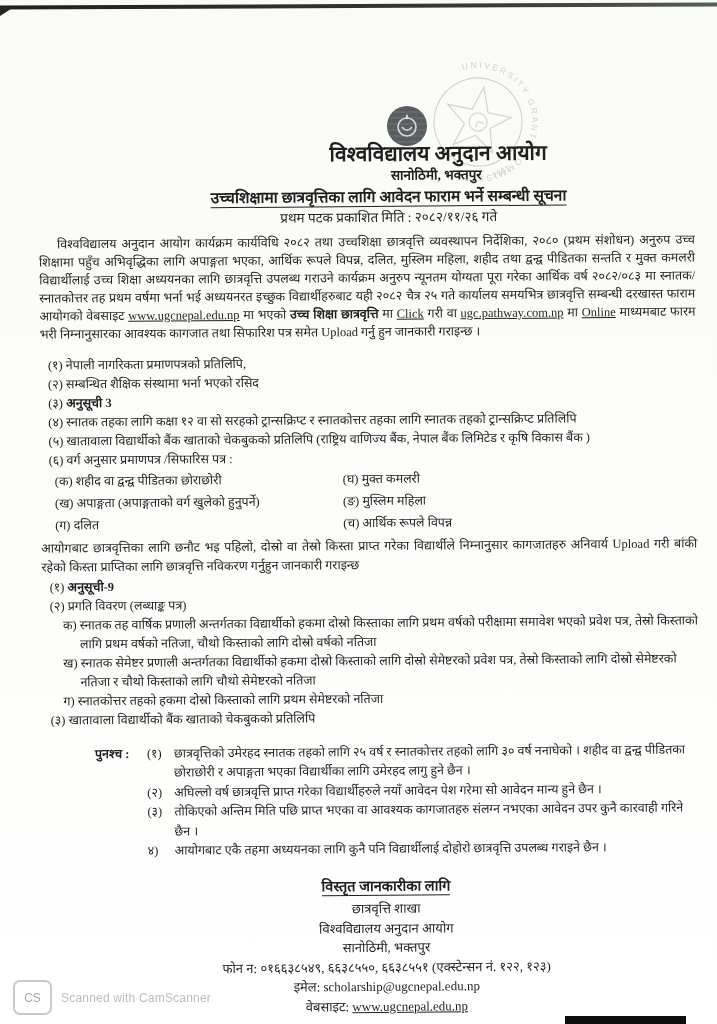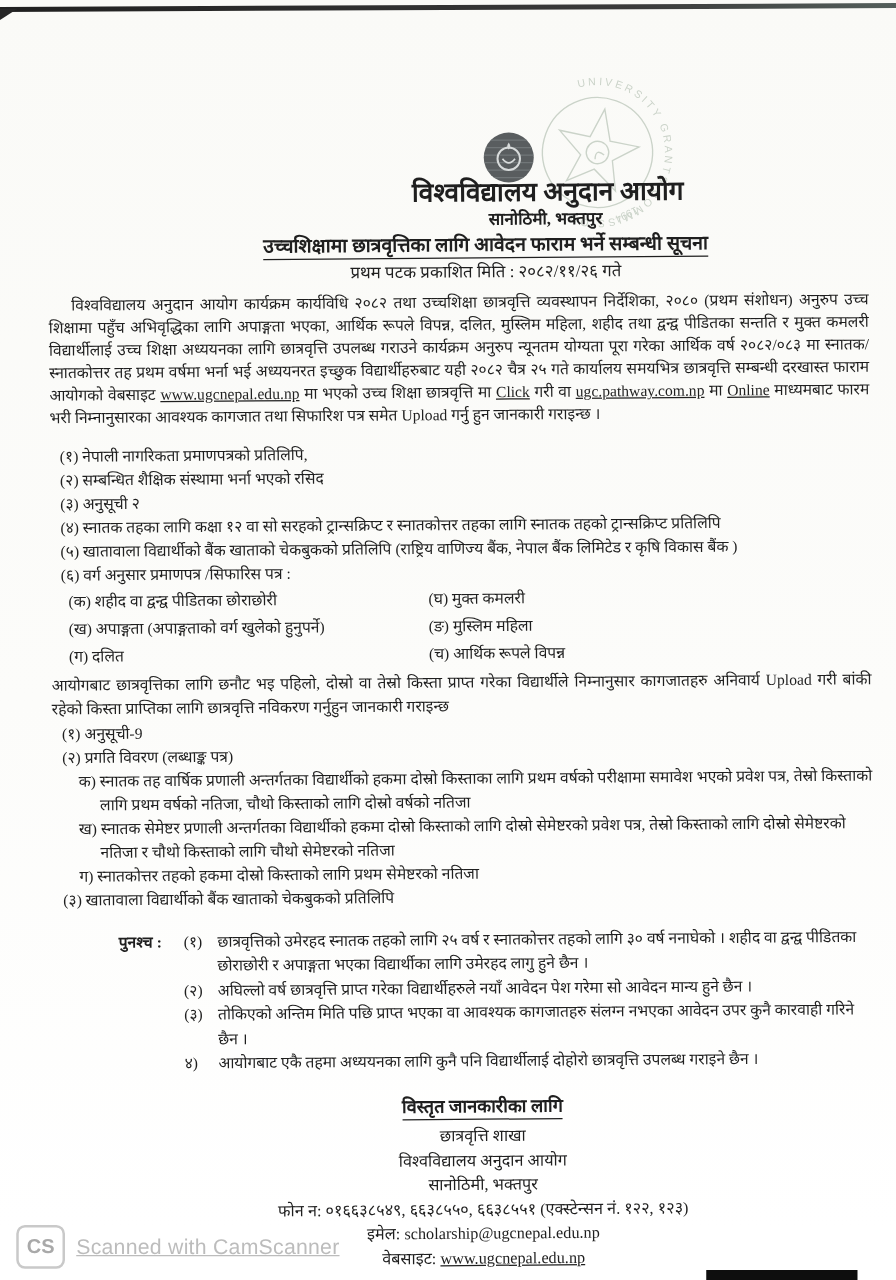--- a/index.html
+++ b/index.html
@@ -32,21 +32,21 @@
   }
   .center { text-align:center; }
   .org-name  { margin-top:141px; font-size:21px; line-height:26px; font-weight:bold; transform:translateX(72px); }
   .org-addr  { font-size:13.5px; line-height:17px; font-weight:bold; transform:translateX(70px); }
   .notice-title { margin-top:3px; font-size:15.5px; line-height:20px; font-weight:bold; transform:translateX(22px); }
   .notice-title .tspan { border-bottom:1.6px solid #1f1f1f; padding-bottom:1px; }
   .pub-date { font-size:13.5px; line-height:18px; transform:translateX(22px); margin-top:2px; }
 
   .intro { margin-top:6px; text-align:justify; text-indent:18px; }
   .u { text-decoration:underline; }
-  .b { font-weight:normal; }
+  .b { font-weight:bold; }
 
   .list-a { margin-top:2px; }
   .list-item { padding-left:8px; line-height:19px; }
   .cats { display:flex; padding-left:14px; line-height:21px; margin:1px 0; }
   .cat-col-left { width:288px; }
   .cat-col-right { flex:1; }
 
   .renewal-para { margin-top:3px; text-align:justify; line-height:19px; }
   .sub-item { padding-left:38px; text-indent:-17px; line-height:19px; }
 
@@ -58,22 +58,22 @@
 
   .footer-block { text-align:center; transform:translateX(14px); margin-top:17px; font-size:13px; line-height:19.5px; }
   .footer-heading { font-size:14.5px; font-weight:bold; margin-bottom:3px; }
   .footer-heading .tspan { border-bottom:1.4px solid #1f1f1f; padding-bottom:1px; }
 
   .signature { display:block; margin:8px auto 0; transform:translateX(-14px); }
 
   .cs-bar { position:absolute; left:13px; bottom:9px; display:flex; align-items:center; gap:9px;
             font-family:"Liberation Sans","DejaVu Sans",sans-serif; }
   .cs-badge { width:35px; height:31px; border:2.5px solid #c9c9c9; border-radius:7px; background:#ffffff;
-              color:#a9a9a9; font-weight:bold; font-size:16px; display:flex; align-items:center; justify-content:center; }
-  .cs-text { color:#bcbcbc; font-size:17px; letter-spacing:0.2px;text-decoration:underline; }
+              color:#a9a9a9; font-weight:normal; font-size:12px; display:flex; align-items:center; justify-content:center; }
+  .cs-text { color:#bcbcbc; font-size:12px; letter-spacing:0.2px; }
 
   .black-bar { position:absolute; left:565px; top:1016px; width:121px; height:8px; background:#0e0e0e; }
 </style>
 </head>
 <body>
 
 <div class="scan-page">
 
   <div class="top-edge"></div>
   <div class="corner-wedge"></div>
@@ -119,21 +119,21 @@
     <div class="center org-name">विश्वविद्यालय अनुदान आयोग</div>
     <div class="center org-addr">सानोठिमी, भक्तपुर</div>
     <div class="center notice-title"><span class="tspan">उच्चशिक्षामा छात्रवृत्तिका लागि आवेदन फाराम भर्ने सम्बन्धी सूचना</span></div>
     <div class="center pub-date">प्रथम पटक प्रकाशित मिति : २०८२/११/२६ गते</div>
 
     <p class="intro"><span>विश्वविद्यालय अनुदान आयोग कार्यक्रम कार्यविधि २०८२ तथा उच्चशिक्षा छात्रवृत्ति व्यवस्थापन निर्देशिका, २०८० (प्रथम संशोधन) अनुरुप उच्च शिक्षामा पहुँच अभिवृद्धिका लागि अपाङ्गता भएका, आर्थिक रूपले विपन्न, दलित, मुस्लिम महिला, शहीद तथा द्वन्द्व पीडितका सन्तति र मुक्त कमलरी विद्यार्थीलाई उच्च शिक्षा अध्ययनका लागि छात्रवृत्ति उपलब्ध गराउने कार्यक्रम अनुरुप न्यूनतम योग्यता पूरा गरेका आर्थिक वर्ष २०८२/०८३ मा स्नातक/स्नातकोत्तर तह प्रथम वर्षमा भर्ना भई अध्ययनरत इच्छुक विद्यार्थीहरुबाट यही २०८२ चैत्र २५ गते कार्यालय समयभित्र छात्रवृत्ति सम्बन्धी दरखास्त फाराम आयोगको वेबसाइट </span><span class="u">www.ugcnepal.edu.np</span><span> मा भएको </span><span class="b">उच्च शिक्षा छात्रवृत्ति</span><span> मा </span><span class="u">Click</span><span> गरी वा </span><span class="u">ugc.pathway.com.np</span><span> मा </span><span class="u">Online</span><span> माध्यमबाट फारम भरी निम्नानुसारका आवश्यक कागजात तथा सिफारिश पत्र समेत Upload गर्नु हुन जानकारी गराइन्छ ।</span></p>
 
     <div class="list-a">
       <div class="list-item">(१) नेपाली नागरिकता प्रमाणपत्रको प्रतिलिपि,</div>
       <div class="list-item">(२) सम्बन्धित शैक्षिक संस्थामा भर्ना भएको रसिद</div>
-      <div class="list-item"><span>(३) </span><span class="b">अनुसूची २</span></div>
+      <div class="list-item"><span>(३) </span><span class="b">अनुसूची 3</span></div>
       <div class="list-item">(४) स्नातक तहका लागि कक्षा १२ वा सो सरहको ट्रान्सक्रिप्ट र स्नातकोत्तर तहका लागि स्नातक तहको ट्रान्सक्रिप्ट प्रतिलिपि</div>
       <div class="list-item">(५) खातावाला विद्यार्थीको बैंक खाताको चेकबुकको प्रतिलिपि (राष्ट्रिय वाणिज्य बैंक, नेपाल बैंक लिमिटेड र कृषि विकास बैंक )</div>
       <div class="list-item">(६) वर्ग अनुसार प्रमाणपत्र /सिफारिस पत्र :</div>
     </div>
 
     <div class="cats">
       <div class="cat-col-left">(क) शहीद वा द्वन्द्व पीडितका छोराछोरी</div>
       <div class="cat-col-right">(घ) मुक्त कमलरी</div>
     </div>
     <div class="cats">

